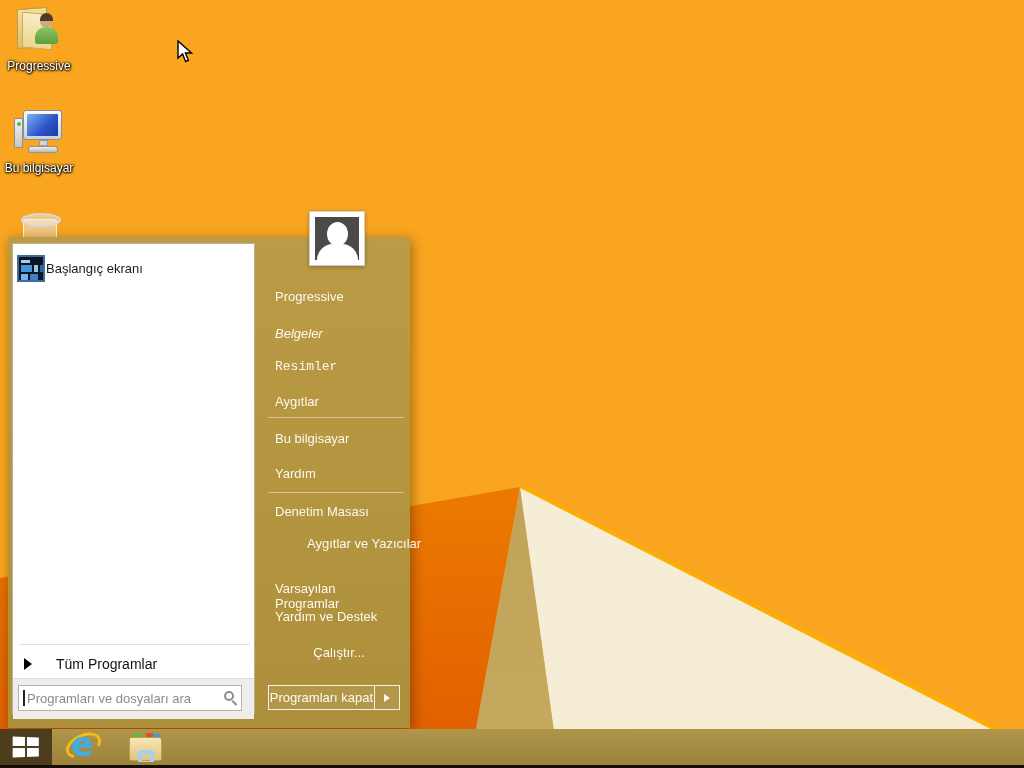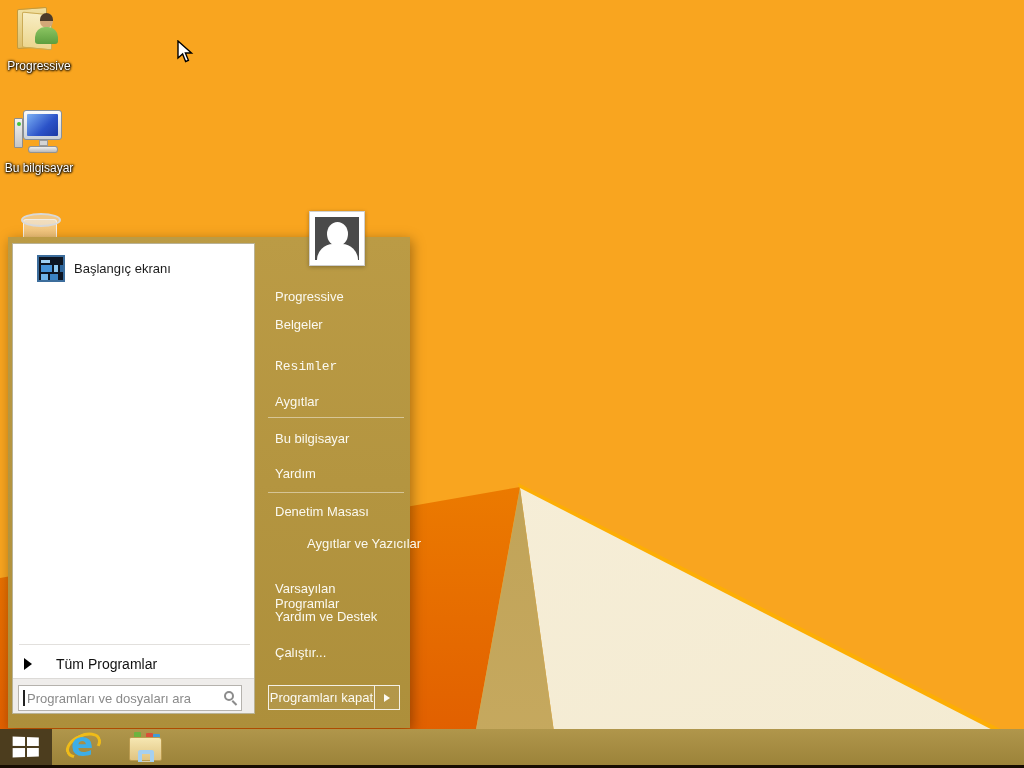--- a/index.html
+++ b/index.html
@@ -65,38 +65,38 @@
     background:linear-gradient(rgba(244,244,244,.55),rgba(200,200,200,.3));
     border:1px solid rgba(248,248,248,.85); border-radius:3px 3px 10px 10px; }
 
   
   #startmenu { position:absolute; left:8px; top:237px; width:402px; height:491px;
     background:linear-gradient(180deg,#bb9b45 0%,#ad8f3b 100%);
     box-shadow:2px 3px 12px rgba(0,0,0,.35); z-index:5; }
   .sm-left { position:absolute; left:4px; top:6px; width:243px; height:471px;
     background:#fff; border:1px solid #b9b295; }
   .sm-item-top { position:absolute; left:4px; top:8px; width:232px; height:32px; display:flex;
-    align-items:center; gap:9px; cursor:default;margin-left:20px; }
+    align-items:center; gap:1px; cursor:default; }
   .ss-icon { position:relative; width:28px; height:27px; background:#0d1522;
     border:2px solid #3c6d9c; flex:0 0 auto; }
   .ss-icon span { position:absolute; }
   .ss-t1 { left:2px; top:3px; width:9px; height:3px; background:#9fd0f2; }
   .ss-t2 { left:2px; top:8px; width:11px; height:7px; background:#4593d8; }
   .ss-t3 { left:15px; top:8px; width:4px; height:7px; background:#8ec8f0; }
   .ss-t4 { left:21px; top:8px; width:3px; height:7px; background:#2c659c; }
   .ss-t5 { left:2px; top:17px; width:7px; height:6px; background:#6fb4ea; }
   .ss-t6 { left:11px; top:17px; width:8px; height:6px; background:#3a83c4; }
   .sm-item-top .lbl { font-size:13px; color:#1c1c1c; }
   .sm-sep { position:absolute; left:6px; top:400px; width:231px; height:1px; background:#e2e0dd; }
   .all-programs { position:absolute; left:6px; top:407px; width:231px; height:26px;
     display:flex; align-items:center; cursor:default; }
   .ap-tri { width:0; height:0; border-left:8px solid #000; border-top:6px solid transparent;
     border-bottom:6px solid transparent; margin-left:5px; }
   .all-programs .lbl { font-size:14px; color:#111; margin-left:24px; }
-  .search-strip { position:absolute; left:0; top:434px; width:241px; height:35px;
+  .search-strip { position:absolute; left:0; top:434px; width:241px; height:41px;
     background:#efedeb; border-top:1px solid #dcdad7; }
   .search-box { position:absolute; left:5px; top:6px; width:224px; height:26px; background:#fff;
     border:1px solid #b5b2ad; font-size:13px; color:#8a8a8a; padding:0 26px 0 8px;
     font-family:"Liberation Sans","DejaVu Sans",sans-serif; }
   .search-box::placeholder { color:#8a8a8a; opacity:1; }
   .caret { position:absolute; left:10px; top:11px; width:1.5px; height:16px; background:#222; }
   .mag { position:absolute; left:211px; top:12px; width:10px; height:10px;
     border:2px solid #8c8c8c; border-radius:50%; }
   .mag::after { content:""; position:absolute; left:7px; top:7px; width:6px; height:2px;
     background:#8c8c8c; transform:rotate(45deg); transform-origin:0 0; }
@@ -212,32 +212,32 @@
         <span class="caret"></span>
         <span class="mag"></span>
       </div>
     </div>
 
     <div class="avatar">
       <div class="avatar-inner"></div>
     </div>
 
     <div class="r-item" style="top:52px;">Progressive</div>
-    <div class="r-item" style="top:80px;">Belgeler</div>
+    <div class="r-item" style="top:89px;font-style:italic;">Belgeler</div>
     <div class="r-item" style="top:122px;font-family:Liberation Mono, monospace;">Resimler</div>
     <div class="r-item" style="top:157px;">Aygıtlar</div>
     <div class="r-sep" style="top:180px;"></div>
     <div class="r-item" style="top:194px;">Bu bilgisayar</div>
     <div class="r-item" style="top:229px;">Yardım</div>
     <div class="r-sep" style="top:255px;"></div>
     <div class="r-item" style="top:267px;">Denetim Masası</div>
     <div class="r-item" style="top:299px;margin-left:32px;">Aygıtlar ve Yazıcılar</div>
     <div class="r-item" style="top:344px; width:112px;">Varsayılan Programlar</div>
     <div class="r-item" style="top:372px;">Yardım ve Destek</div>
-    <div class="r-item" style="top:408px;">Çalıştır...</div>
+    <div class="r-item" style="top:408px;text-align:center;">Çalıştır...</div>
 
     <div class="shutdown">
       <span class="sd-label">Programları kapat</span>
       <span class="sd-div"></span>
       <span class="sd-arrow-box">
         <span class="sd-arrow"></span>
       </span>
     </div>
   </div>
 

